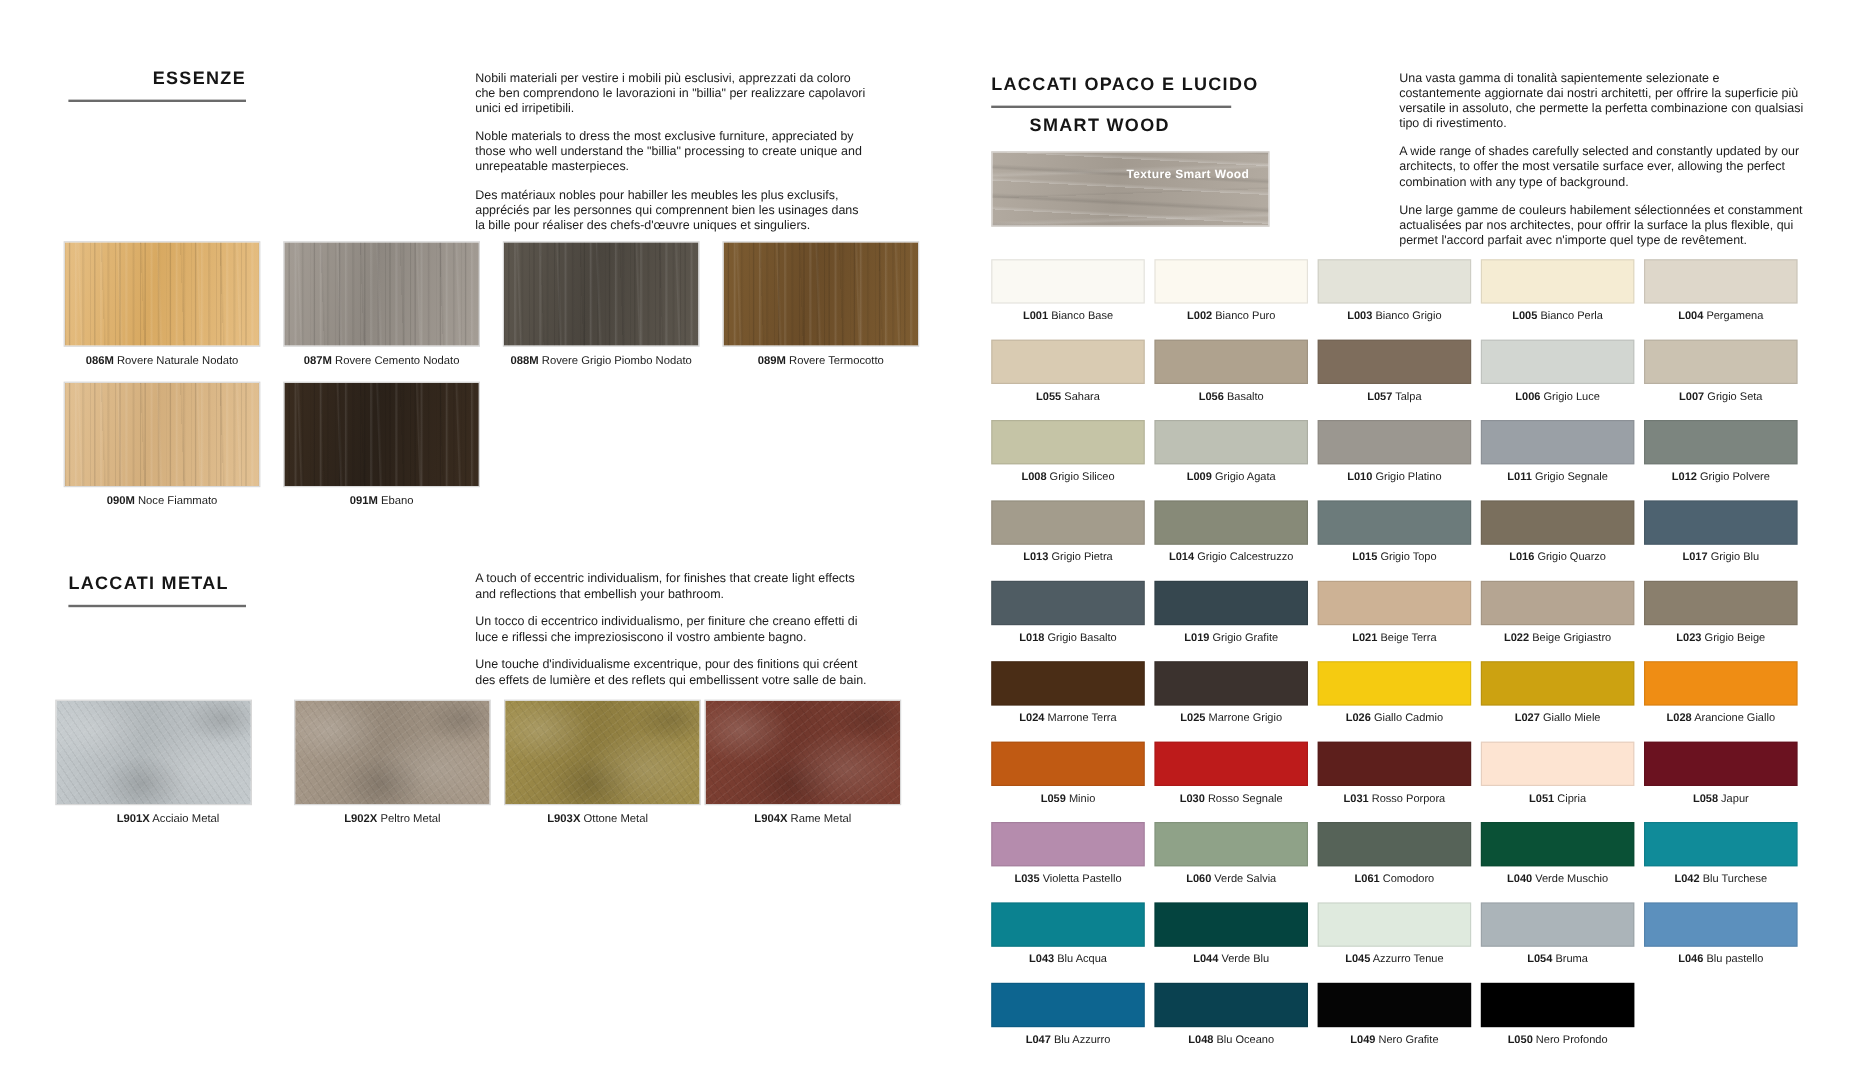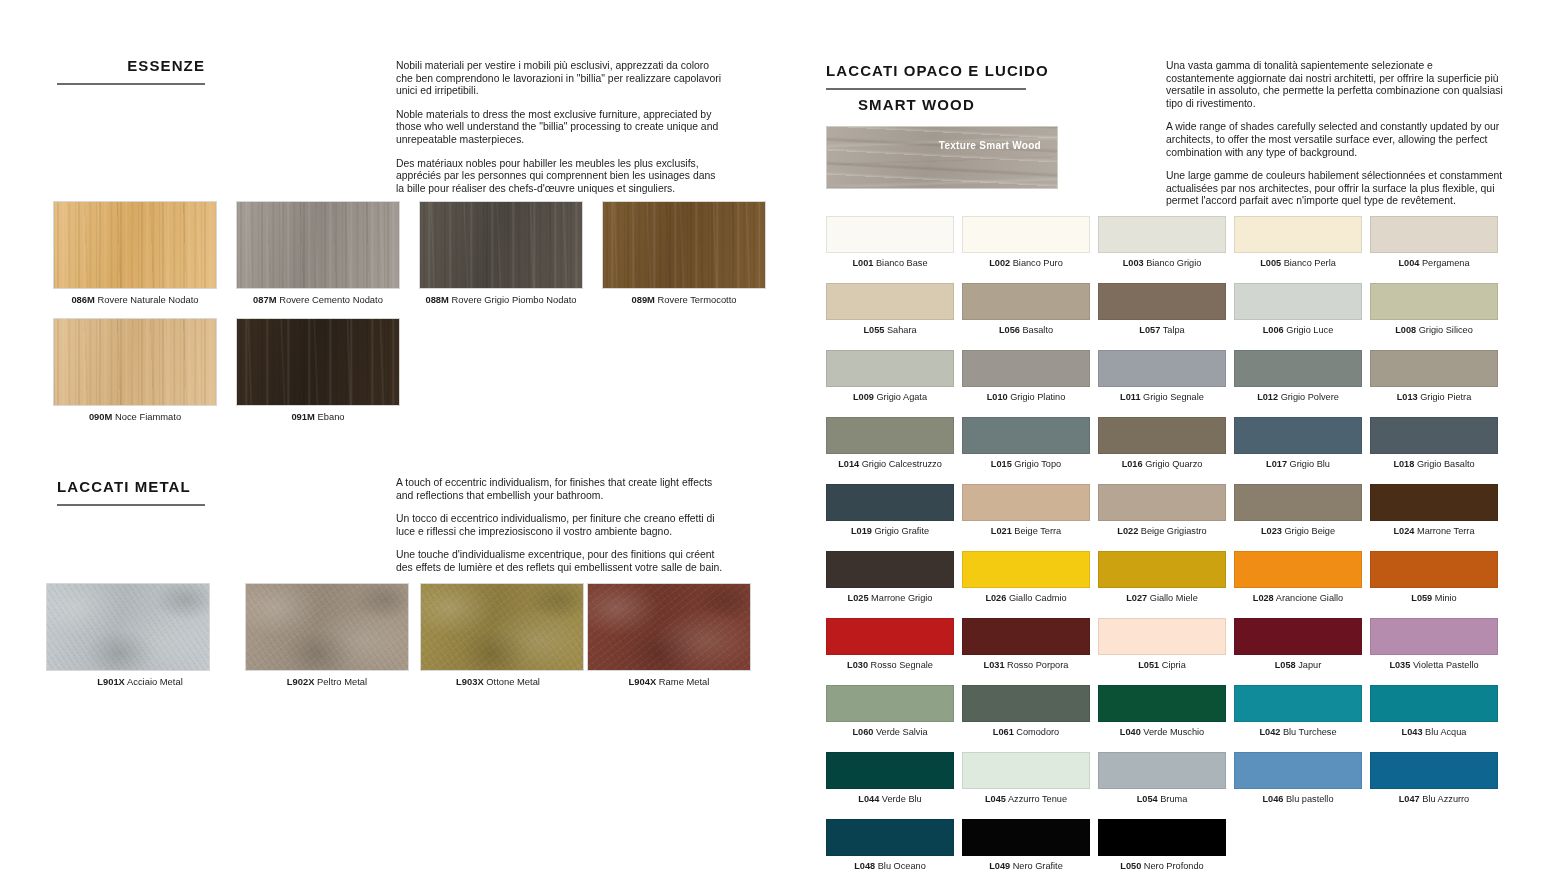--- a/index.html
+++ b/index.html
@@ -296,20 +296,24 @@
         </div>
         <div class="color-cell">
           <div class="color-chip" style="background: rgb(126, 109, 92);"></div>
           <div class="swatch-label"><span class="code">L057</span><span> Talpa</span></div>
         </div>
         <div class="color-cell">
           <div class="color-chip" style="background: rgb(210, 214, 209);"></div>
           <div class="swatch-label"><span class="code">L006</span><span> Grigio Luce</span></div>
         </div>
         <div class="color-cell">
+          <div class="color-chip" style="background: rgb(203, 194, 177);"></div>
+          <div class="swatch-label"><span class="code">L007</span><span> Grigio Seta</span></div>
+        </div>
+        <div class="color-cell">
           <div class="color-chip" style="background: rgb(197, 196, 166);"></div>
           <div class="swatch-label"><span class="code">L008</span><span> Grigio Siliceo</span></div>
         </div>
         <div class="color-cell">
           <div class="color-chip" style="background: rgb(189, 192, 180);"></div>
           <div class="swatch-label"><span class="code">L009</span><span> Grigio Agata</span></div>
         </div>
         <div class="color-cell">
           <div class="color-chip" style="background: rgb(155, 151, 144);"></div>
           <div class="swatch-label"><span class="code">L010</span><span> Grigio Platino</span></div>

